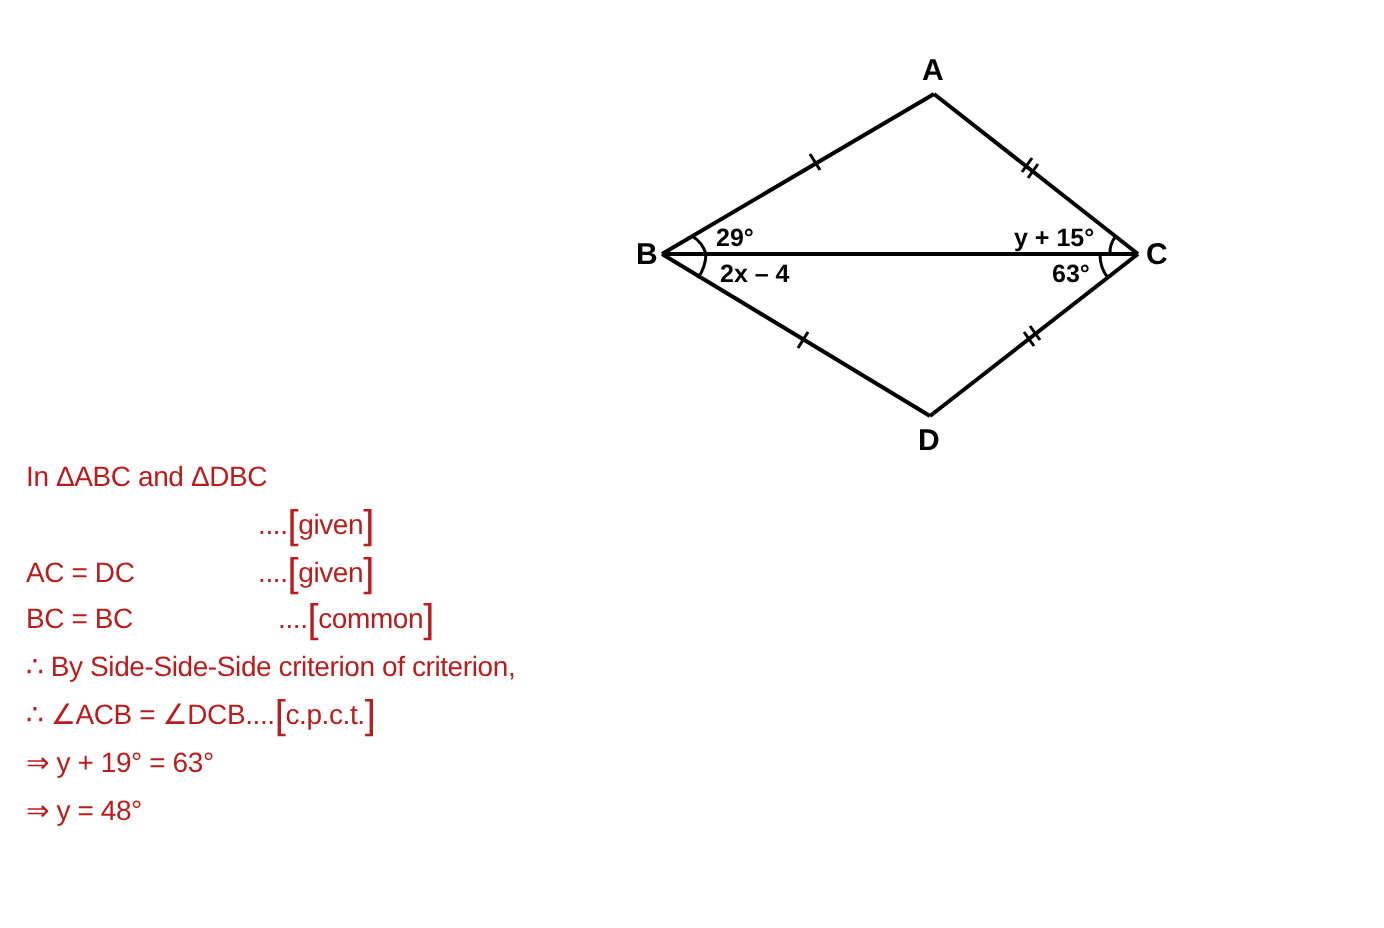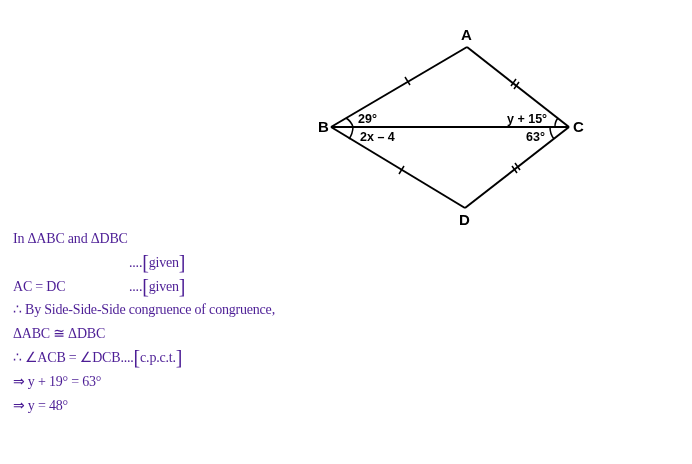--- a/index.html
+++ b/index.html
@@ -1,20 +1,20 @@
 <!DOCTYPE html>
 <html><head>
 <meta charset="utf-8">
 <style>
   html, body { margin: 0; padding: 0; background: #ffffff; }
   body { width: 692px; height: 464px; position: relative; overflow: hidden; font-family: "DejaVu Sans", sans-serif; color: #000; }
   #figure { position: absolute; left: 0; top: 0; width: 692px; height: 464px; }
   .vlabel { font-family: "Liberation Sans", sans-serif; font-weight: bold; font-size: 15px; fill: #000; }
   .alabel { font-family: "Liberation Sans", sans-serif; font-weight: bold; font-size: 12.5px; fill: #000; }
-  #proof { position: absolute; left: 13px; top: 227px; font-family: Liberation Serif, serif; font-size: 14px; line-height: 23.8px; color: #4c1d95; letter-spacing: -0.2px; }
+  #proof { position: absolute; left: 13px; top: 227px; font-family: Liberation Sans, sans-serif; font-size: 14px; line-height: 23.8px; color: #b91c1c; letter-spacing: -0.2px; }
   .row { position: relative; height: 23.8px; white-space: nowrap; }
   .row .stmt { display: inline-block; }
   .row .reason { position: absolute; left: 116px; top: 0; }
   .row .reason.cpct { left: 0; position: relative; }
   .br { font-size: 20px; font-weight: 200; vertical-align: -2px; }
 </style>
 </head>
 <body>
 
 <svg id="figure" width="692" height="464" viewBox="0 0 692 464">
@@ -57,24 +57,25 @@
     <span>In ΔABC and ΔDBC</span>
   </div>
   <div class="row">
     <span class="reason"><span>....</span><span class="br">[</span><span>given</span><span class="br">]</span></span>
   </div>
   <div class="row">
     <span class="stmt">AC = DC</span>
     <span class="reason"><span>....</span><span class="br">[</span><span>given</span><span class="br">]</span></span>
   </div>
   <div class="row">
-    <span>∴ By Side-Side-Side congruence of congruence,</span>
+    <span class="stmt">BC = BC</span>
+    <span class="reason" style="left:126px"><span>....</span><span class="br">[</span><span>common</span><span class="br">]</span></span>
   </div>
   <div class="row">
-    <span>ΔABC ≅ ΔDBC</span>
+    <span>∴ By Side-Side-Side criterion of criterion,</span>
   </div>
   <div class="row">
     <span>∴ ∠ACB = ∠DCB</span><span class="reason cpct"><span>....</span><span class="br">[</span><span>c.p.c.t.</span><span class="br">]</span></span>
   </div>
   <div class="row">
     <span>⇒ y + 19° = 63°</span>
   </div>
   <div class="row">
     <span>⇒ y = 48°</span>
   </div>

